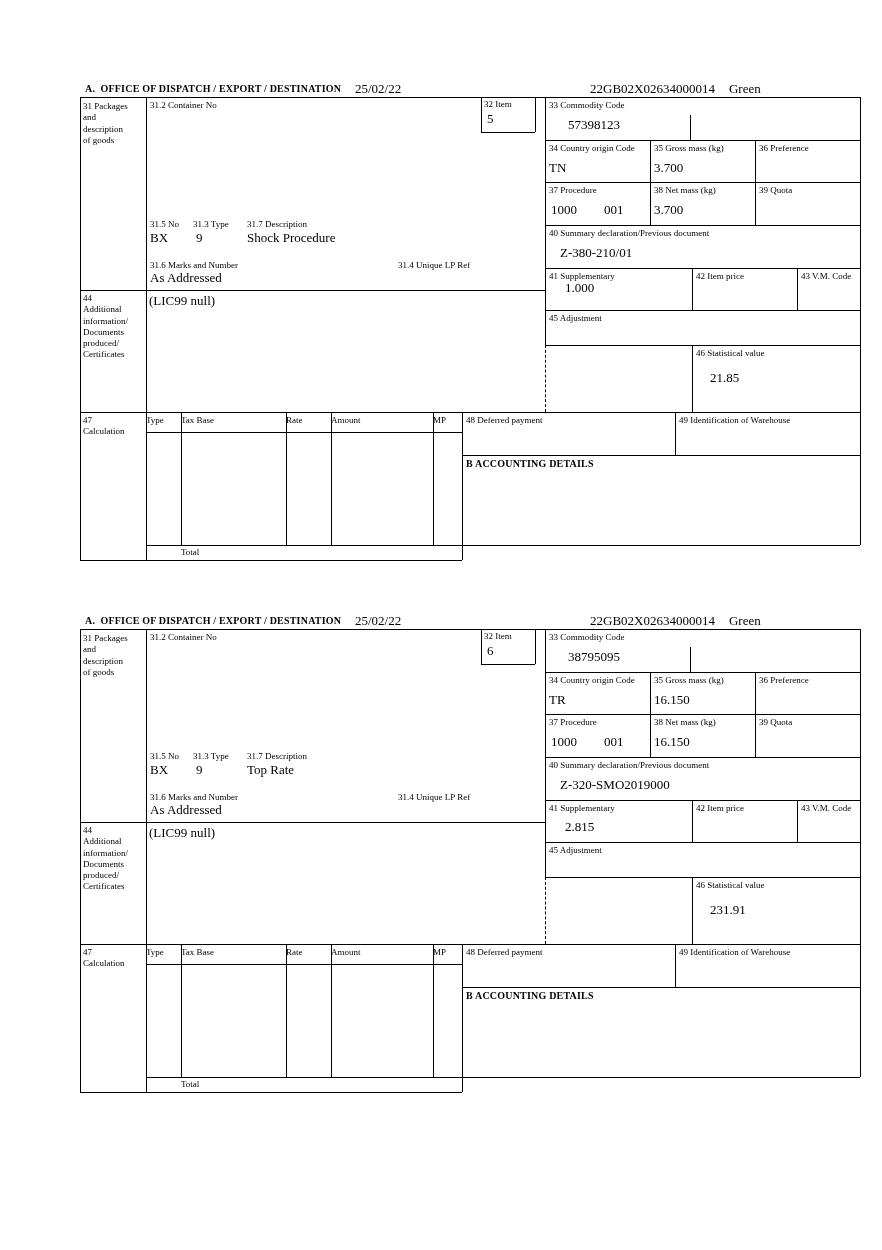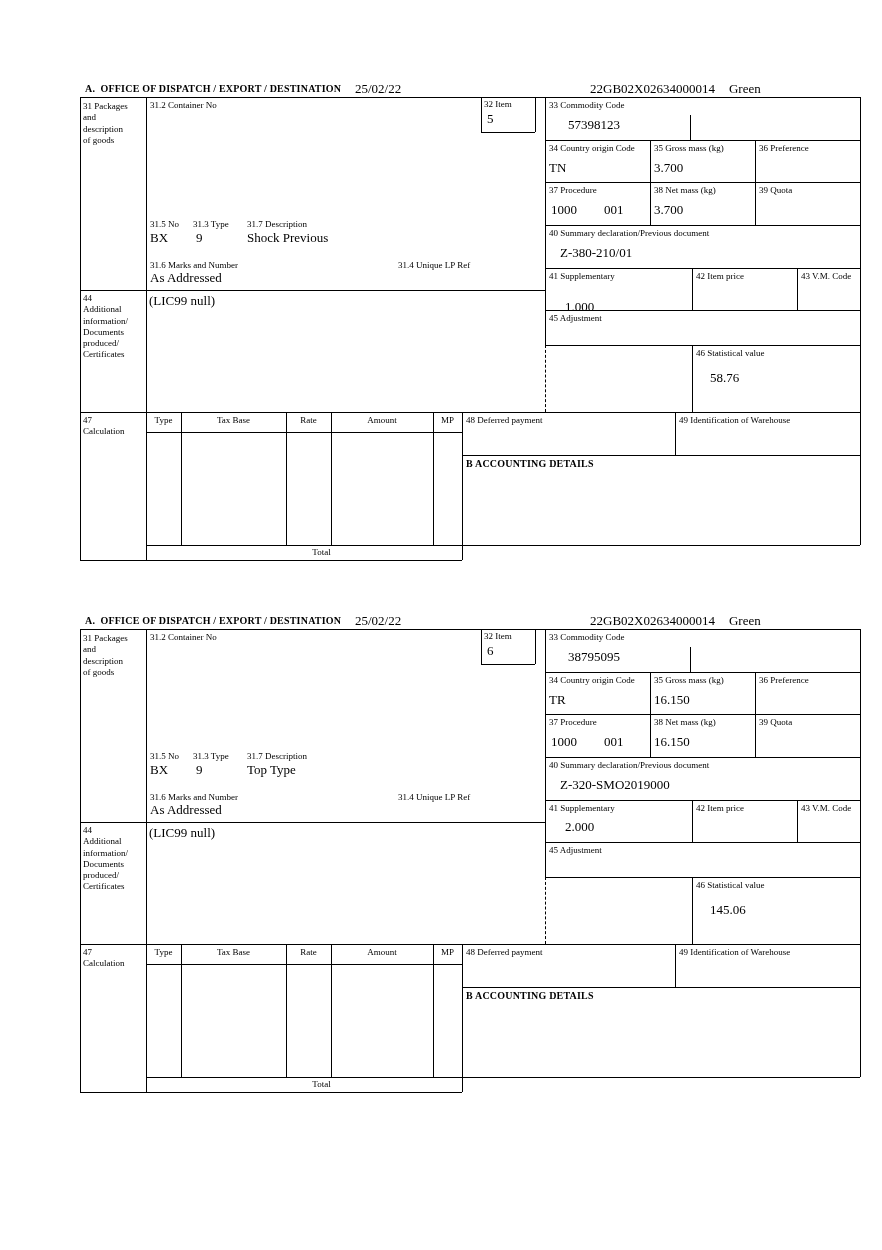--- a/index.html
+++ b/index.html
@@ -13,21 +13,21 @@
   .office-label { position:absolute; left:5px; top:3px; font-size:10px; font-weight:bold; letter-spacing:0.2px; white-space:pre; }
   .hdr-date { position:absolute; left:275px; top:1px; font-size:13px; }
   .hdr-ref { position:absolute; left:510px; top:1px; font-size:13px; display:flex; gap:14px; }
   .form { position:absolute; top:17px; left:0; width:781px; height:465px; }
   .hl { position:absolute; border-top:1px solid #000; height:0; }
   .vl { position:absolute; border-left:1px solid #000; width:0; }
   .vl.dash { border-left-style:dashed; }
   .lbl { position:absolute; font-size:9px; line-height:1.25; white-space:pre-line; }
   .lbl.b { font-weight:bold; font-size:10px; letter-spacing:0.2px; }
   .val { position:absolute; font-size:13px; white-space:pre; }
-  .tc { text-align:center; }
+  .tc { text-align:left; }
 </style>
 </head>
 <body>
 
 <div id="page">
   <div class="section section-0">
     <div class="sec-header">
       <span class="office-label">A.  OFFICE OF DISPATCH / EXPORT / DESTINATION</span>
       <span class="hdr-date">25/02/22</span>
       <span class="hdr-ref">
@@ -116,25 +116,25 @@
       <div class="lbl tc" style="left:101px;top:450px;width:281px">Total</div>
 
       <div class="val" style="left:407px;top:14px">5</div>
       <div class="val" style="left:488px;top:20px">57398123</div>
       <div class="val" style="left:469px;top:63px">TN</div>
       <div class="val" style="left:574px;top:63px">3.700</div>
       <div class="val" style="left:471px;top:105px">1000</div>
       <div class="val" style="left:524px;top:105px">001</div>
       <div class="val" style="left:574px;top:105px">3.700</div>
       <div class="val" style="left:480px;top:148px">Z-380-210/01</div>
-      <div class="val" style="left:485px;top:202px">1.000</div>
-      <div class="val" style="left:630px;top:273px">58.76</div>
+      <div class="val" style="left:485px;top:183px">1.000</div>
+      <div class="val" style="left:630px;top:273px">21.85</div>
       <div class="val" style="left:70px;top:133px">BX</div>
       <div class="val" style="left:116px;top:133px">9</div>
-      <div class="val" style="left:167px;top:133px">Shock Previous</div>
+      <div class="val" style="left:167px;top:133px">Shock Procedure</div>
       <div class="val" style="left:70px;top:173px">As Addressed</div>
       <div class="val" style="left:69px;top:196px">(LIC99 null)</div>
     </div>
   </div>
 
   <div class="section section-1">
     <div class="sec-header">
       <span class="office-label">A.  OFFICE OF DISPATCH / EXPORT / DESTINATION</span>
       <span class="hdr-date">25/02/22</span>
       <span class="hdr-ref">
@@ -223,22 +223,22 @@
       <div class="lbl tc" style="left:101px;top:450px;width:281px">Total</div>
 
       <div class="val" style="left:407px;top:14px">6</div>
       <div class="val" style="left:488px;top:20px">38795095</div>
       <div class="val" style="left:469px;top:63px">TR</div>
       <div class="val" style="left:574px;top:63px">16.150</div>
       <div class="val" style="left:471px;top:105px">1000</div>
       <div class="val" style="left:524px;top:105px">001</div>
       <div class="val" style="left:574px;top:105px">16.150</div>
       <div class="val" style="left:480px;top:148px">Z-320-SMO2019000</div>
-      <div class="val" style="left:485px;top:190px">2.000</div>
-      <div class="val" style="left:630px;top:273px">145.06</div>
+      <div class="val" style="left:485px;top:190px">2.815</div>
+      <div class="val" style="left:630px;top:273px">231.91</div>
       <div class="val" style="left:70px;top:133px">BX</div>
       <div class="val" style="left:116px;top:133px">9</div>
-      <div class="val" style="left:167px;top:133px">Top Type</div>
+      <div class="val" style="left:167px;top:133px">Top Rate</div>
       <div class="val" style="left:70px;top:173px">As Addressed</div>
       <div class="val" style="left:69px;top:196px">(LIC99 null)</div>
     </div>
   </div>
 </div>
 
 </body></html>

